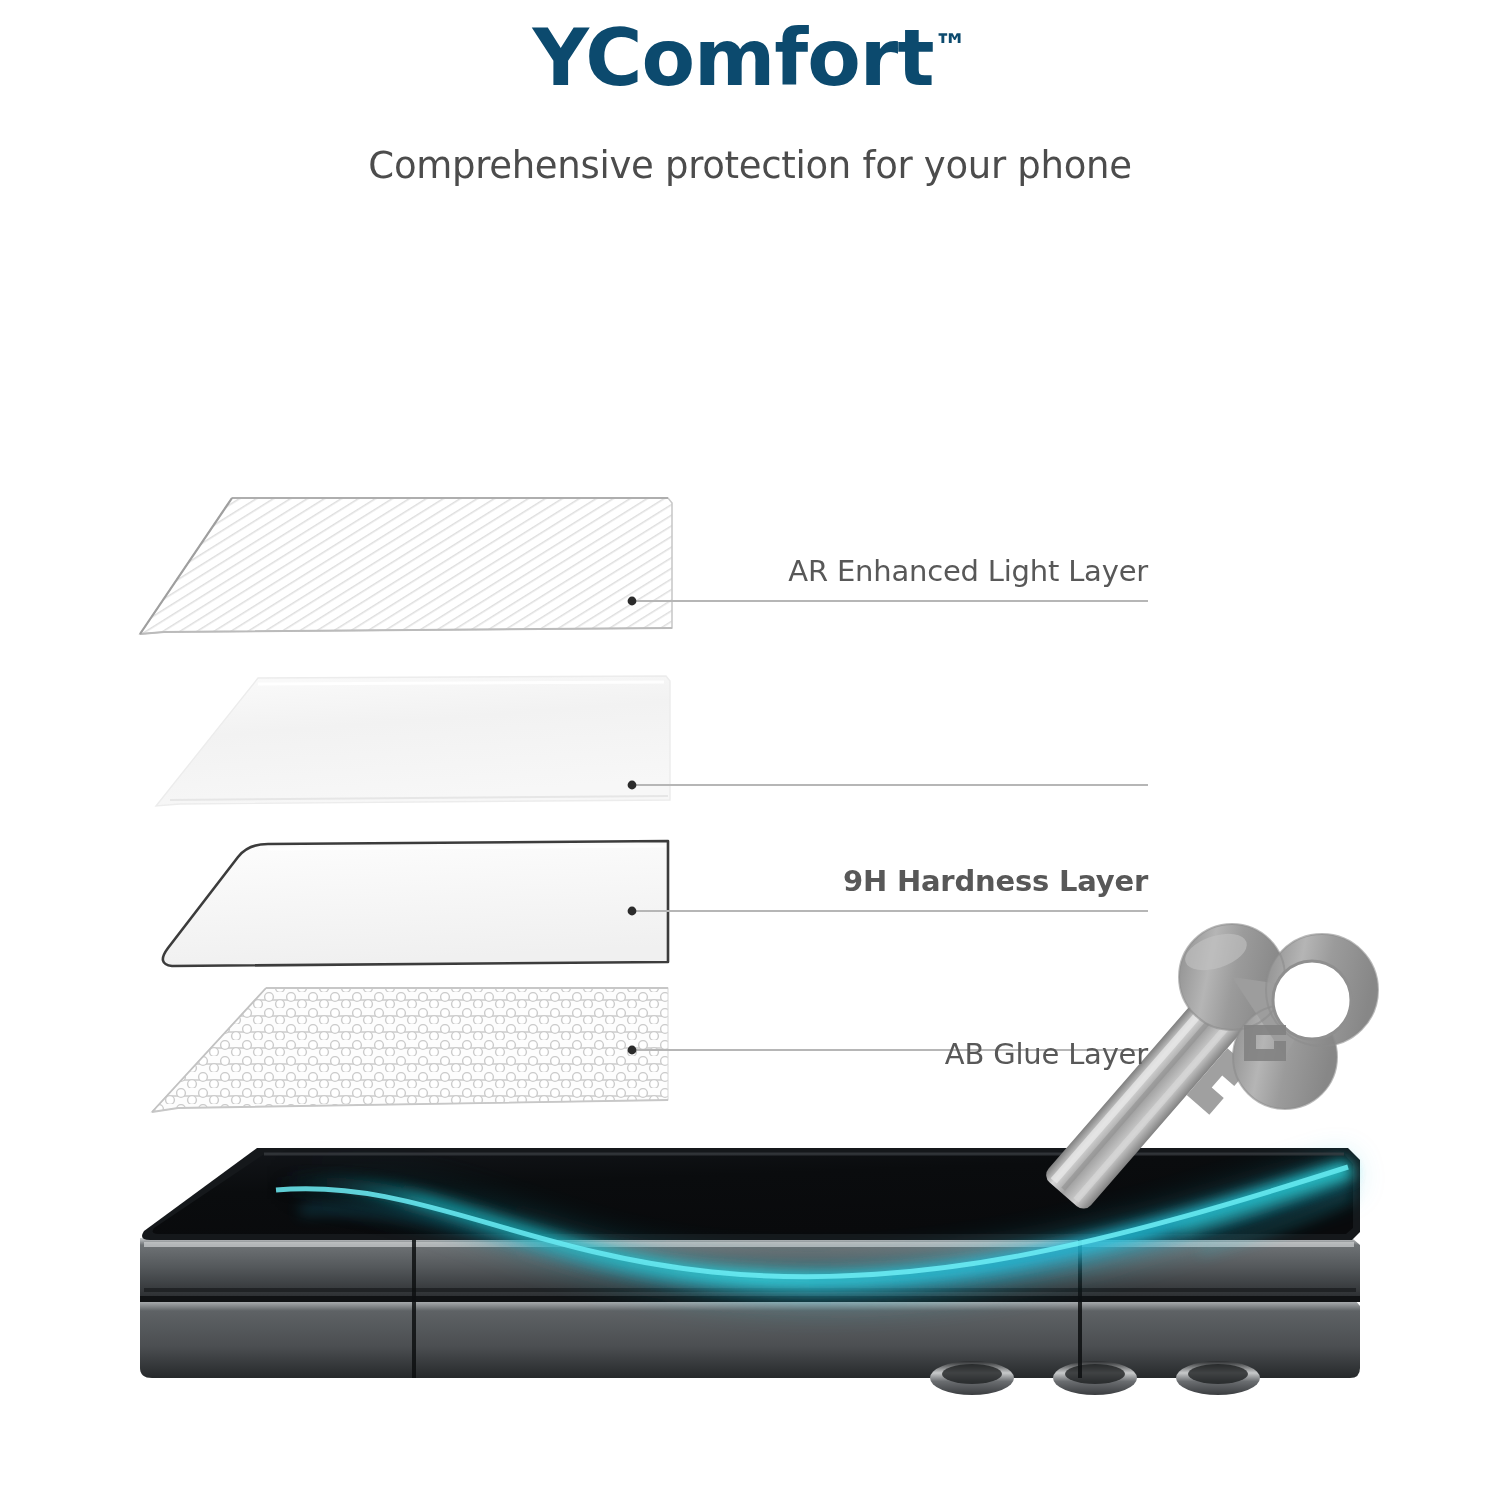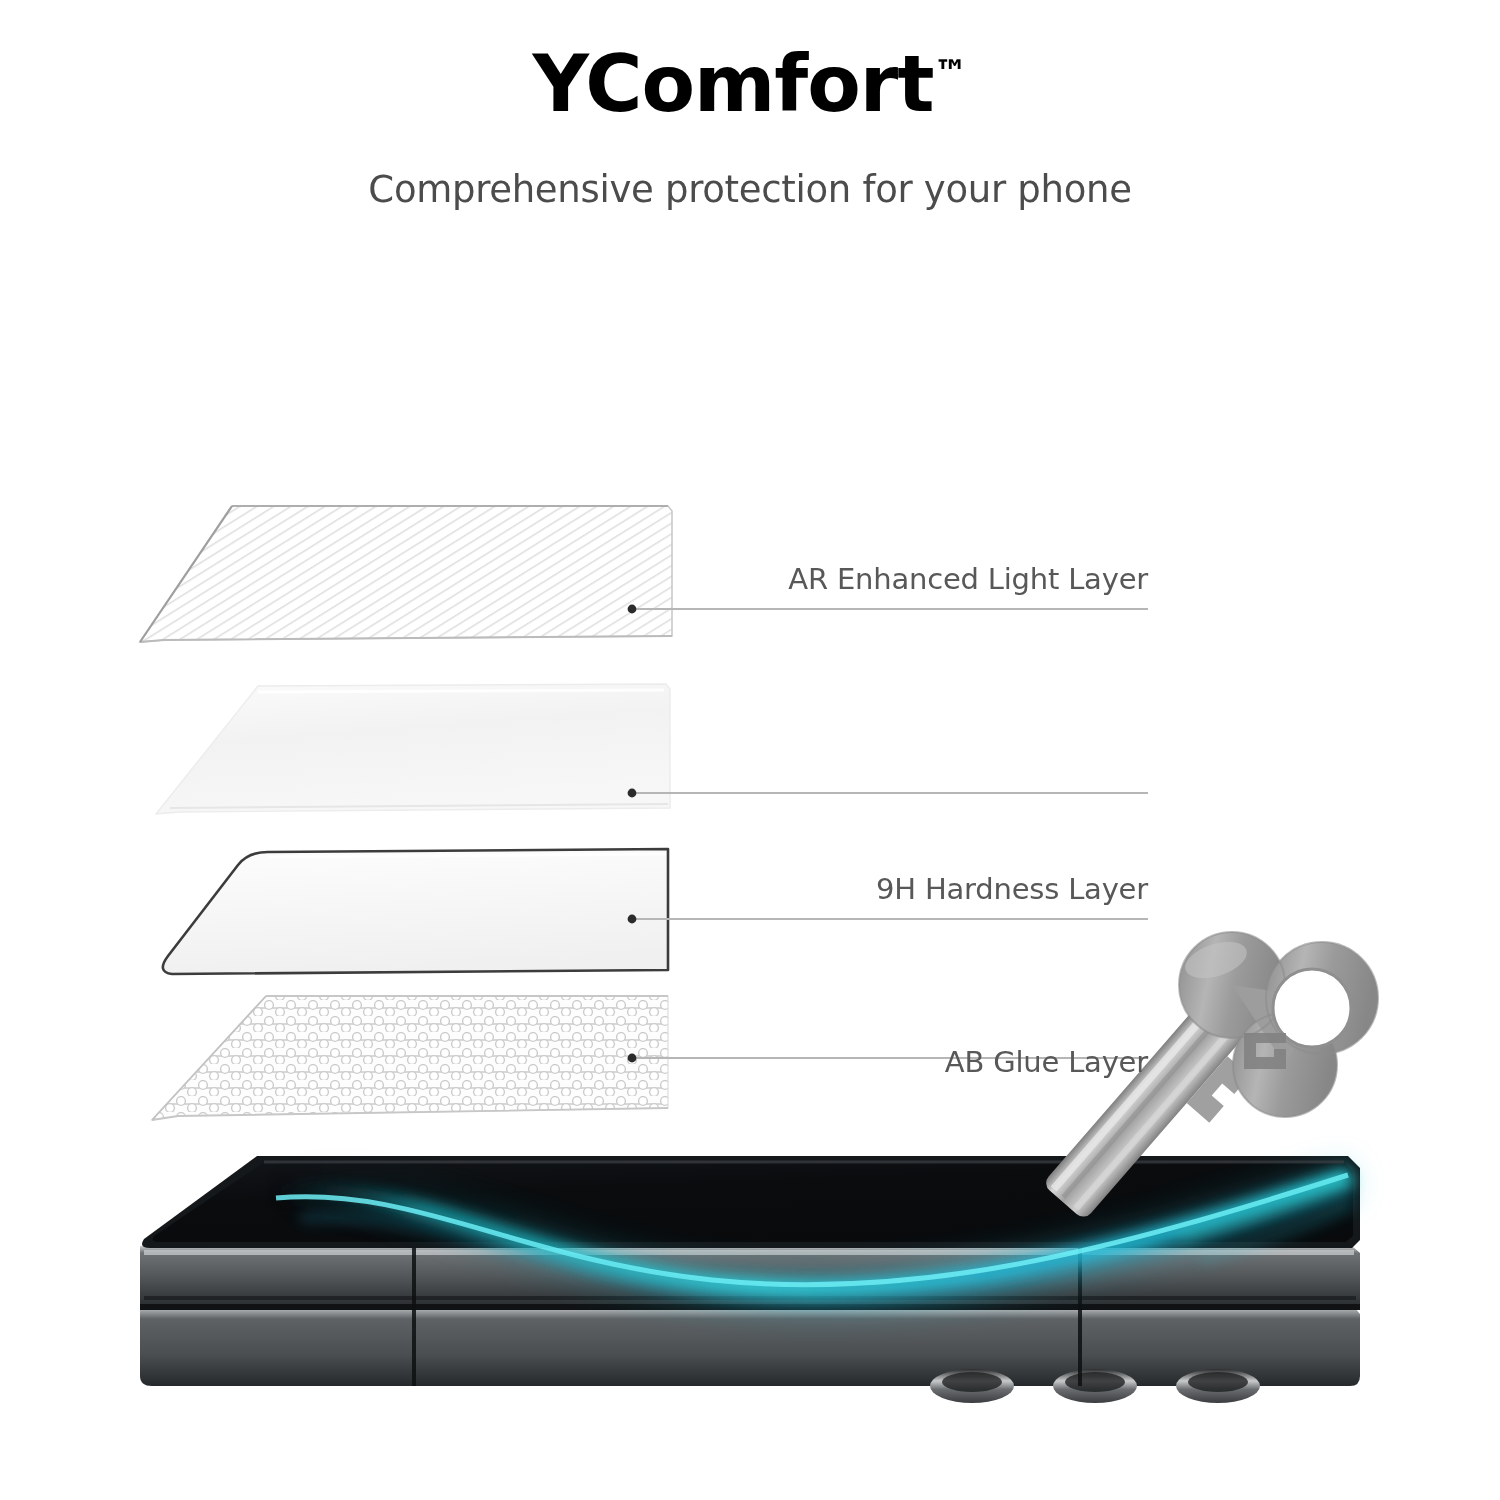--- a/index.html
+++ b/index.html
@@ -13,42 +13,41 @@
   #root{position:relative;width:1500px;height:1500px;}
 
   
   .header{position:absolute;left:0;top:0;width:1500px;text-align:center;}
   .title{
     font-family:"DejaVu Sans", sans-serif;
     font-weight:700;
     font-size:78px;
     line-height:1.18;
     letter-spacing:-1px;
-    color:#000000;
-    margin:0;
-    padding-top:38px;
+    color:#0c4a6e;
+    margin:12px;
   }
   .title .tm{
     font-size:34px;
     vertical-align:super;
     font-weight:700;
     letter-spacing:0;
   }
   .subtitle{
     font-family:"DejaVu Sans", sans-serif;
     font-weight:400;
     font-size:37px;
     color:#4c4c4c;
     margin:10px;
     padding-top:28px;
     letter-spacing:-0.3px;
   }
 
   
-  .stage{position:absolute;left:0;top:8px;width:1500px;height:1416px;}
+  .stage{position:absolute;left:0;top:0;width:1500px;height:1416px;}
   .stage svg{position:absolute;left:0;top:0;}
 
   
   .callout{
     position:absolute;
     font-family:"DejaVu Sans", sans-serif;
     font-size:29px;
     color:#585858;
     letter-spacing:-0.2px;
     white-space:nowrap;
@@ -272,18 +271,18 @@
 
           <path d="M 1244,1025 h 42 v 10 h -30 v 14 h 18 v -8 h 12 v 20 h -42 z" fill="#828282" opacity="0.9"></path>
         </g>
       </g>
 
     </svg>
 
     <div class="callout" style="left:1148px; top:554px;">AR Enhanced Light Layer</div>
 
 
-    <div class="callout" style="left:1148px; top:864px;">9H Hardness Layer</div>
+    <div class="callout" style="left:1148px; top:864px;font-weight:bold;">9H Hardness Layer</div>
 
     <div class="callout" style="left:1148px; top:1003px;margin-top:34px;">AB Glue Layer</div>
 
   </div>
 </div>
 
 </body></html>

